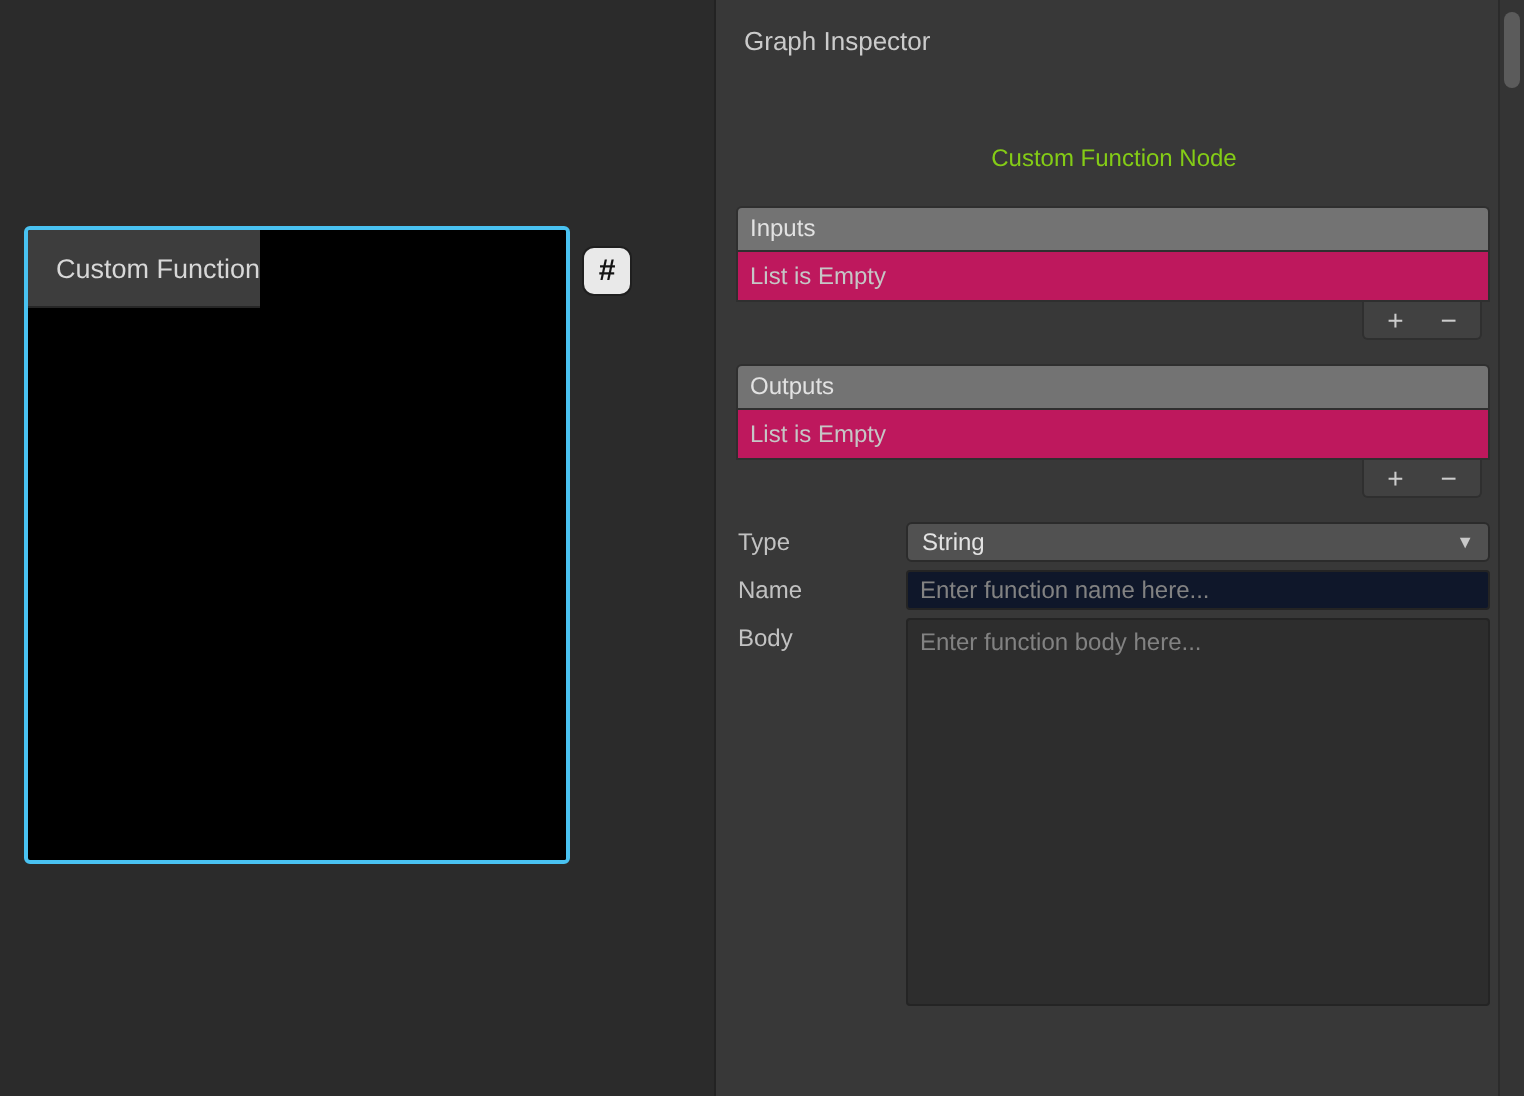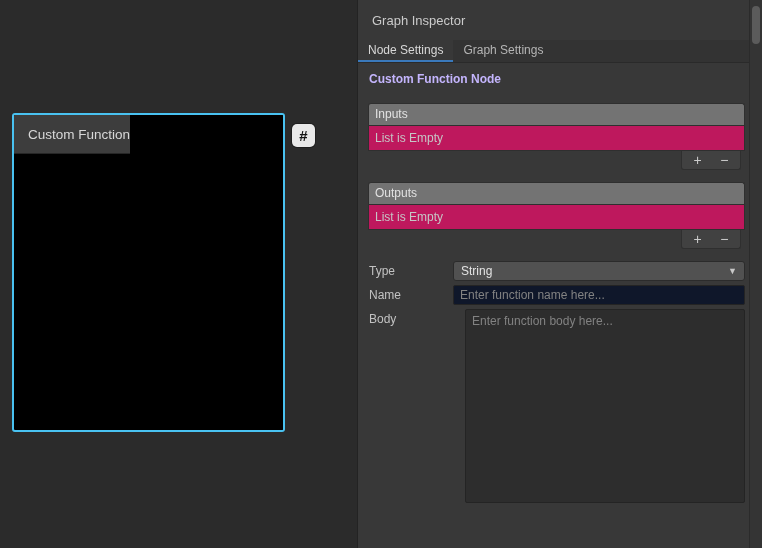--- a/index.html
+++ b/index.html
@@ -52,21 +52,21 @@
   .tab {
     padding:0 10px; line-height:21px; font-size:12px; color:#b5b5b5;
     border-bottom:2px solid transparent; cursor:default; white-space:nowrap;
   }
   .tab.active {
     background:#383838; color:#d8d8d8; border-bottom:2px solid #3a79bb;
   }
 
   .content { position:absolute; top:64px; left:10px; right:17px; bottom:0; }
 
-  .heading { font-weight:bold; font-size:12px; color:#c4b5fd; margin:8px 0 17px 1px; }
+  .heading { font-weight:normal; font-size:12px; color:#84cc16; margin:8px 0 17px 1px;text-align:center; }
 
   .ulist { margin-bottom:12px; }
   .list-header {
     height:22px; line-height:21px; padding-left:6px;
     background:#737373; color:#e2e2e2;
     border:1px solid #2f2f2f; border-bottom:none;
     border-radius:3px 3px 0 0;
   }
   .list-body {
     height:26px; line-height:25px; padding-left:6px;
@@ -95,21 +95,21 @@
     padding:0 7px; color:#e3e3e3; cursor:default;gap:11px;
   }
   .dd-arrow { font-size:9px; color:#c8c8c8; }
 
   .text-input {
     flex:1; height:20px;
     background:#0f172a; border:1px solid #242424; border-radius:2px;
     color:#d6d6d6; padding:0 6px; font-size:12px;
     font-family:"Liberation Sans", sans-serif; outline:none;
   }
-  .body-row { align-items:flex-start;gap:12px; }
+  .body-row { align-items:flex-start; }
   .body-row .field-label { padding-top:3px; }
   .text-area {
     flex:1; height:194px;
     background:#2d2d2d; border:1px solid #242424; border-radius:2px;
     color:#d6d6d6; padding:4px 6px; font-size:12px;
     font-family:"Liberation Sans", sans-serif; resize:none; outline:none;
   }
   .text-input::placeholder, .text-area::placeholder { color:#828282; opacity:1; }
 
   .scrollbar {
@@ -131,24 +131,20 @@
     <div class="node-body"></div>
   </div>
   <div class="node-badge">#</div>
 
   <div class="inspector">
 
     <div class="inspector-header">
       <span>Graph Inspector</span>
     </div>
 
-    <div class="tabbar">
-      <div class="tab active">Node Settings</div>
-      <div class="tab">Graph Settings</div>
-    </div>
 
     <div class="content">
 
       <div class="heading">Custom Function Node</div>
 
       <div class="ulist">
         <div class="list-header">Inputs</div>
         <div class="list-body">List is Empty</div>
         <div class="list-footer-row">
           <div class="list-footer">

